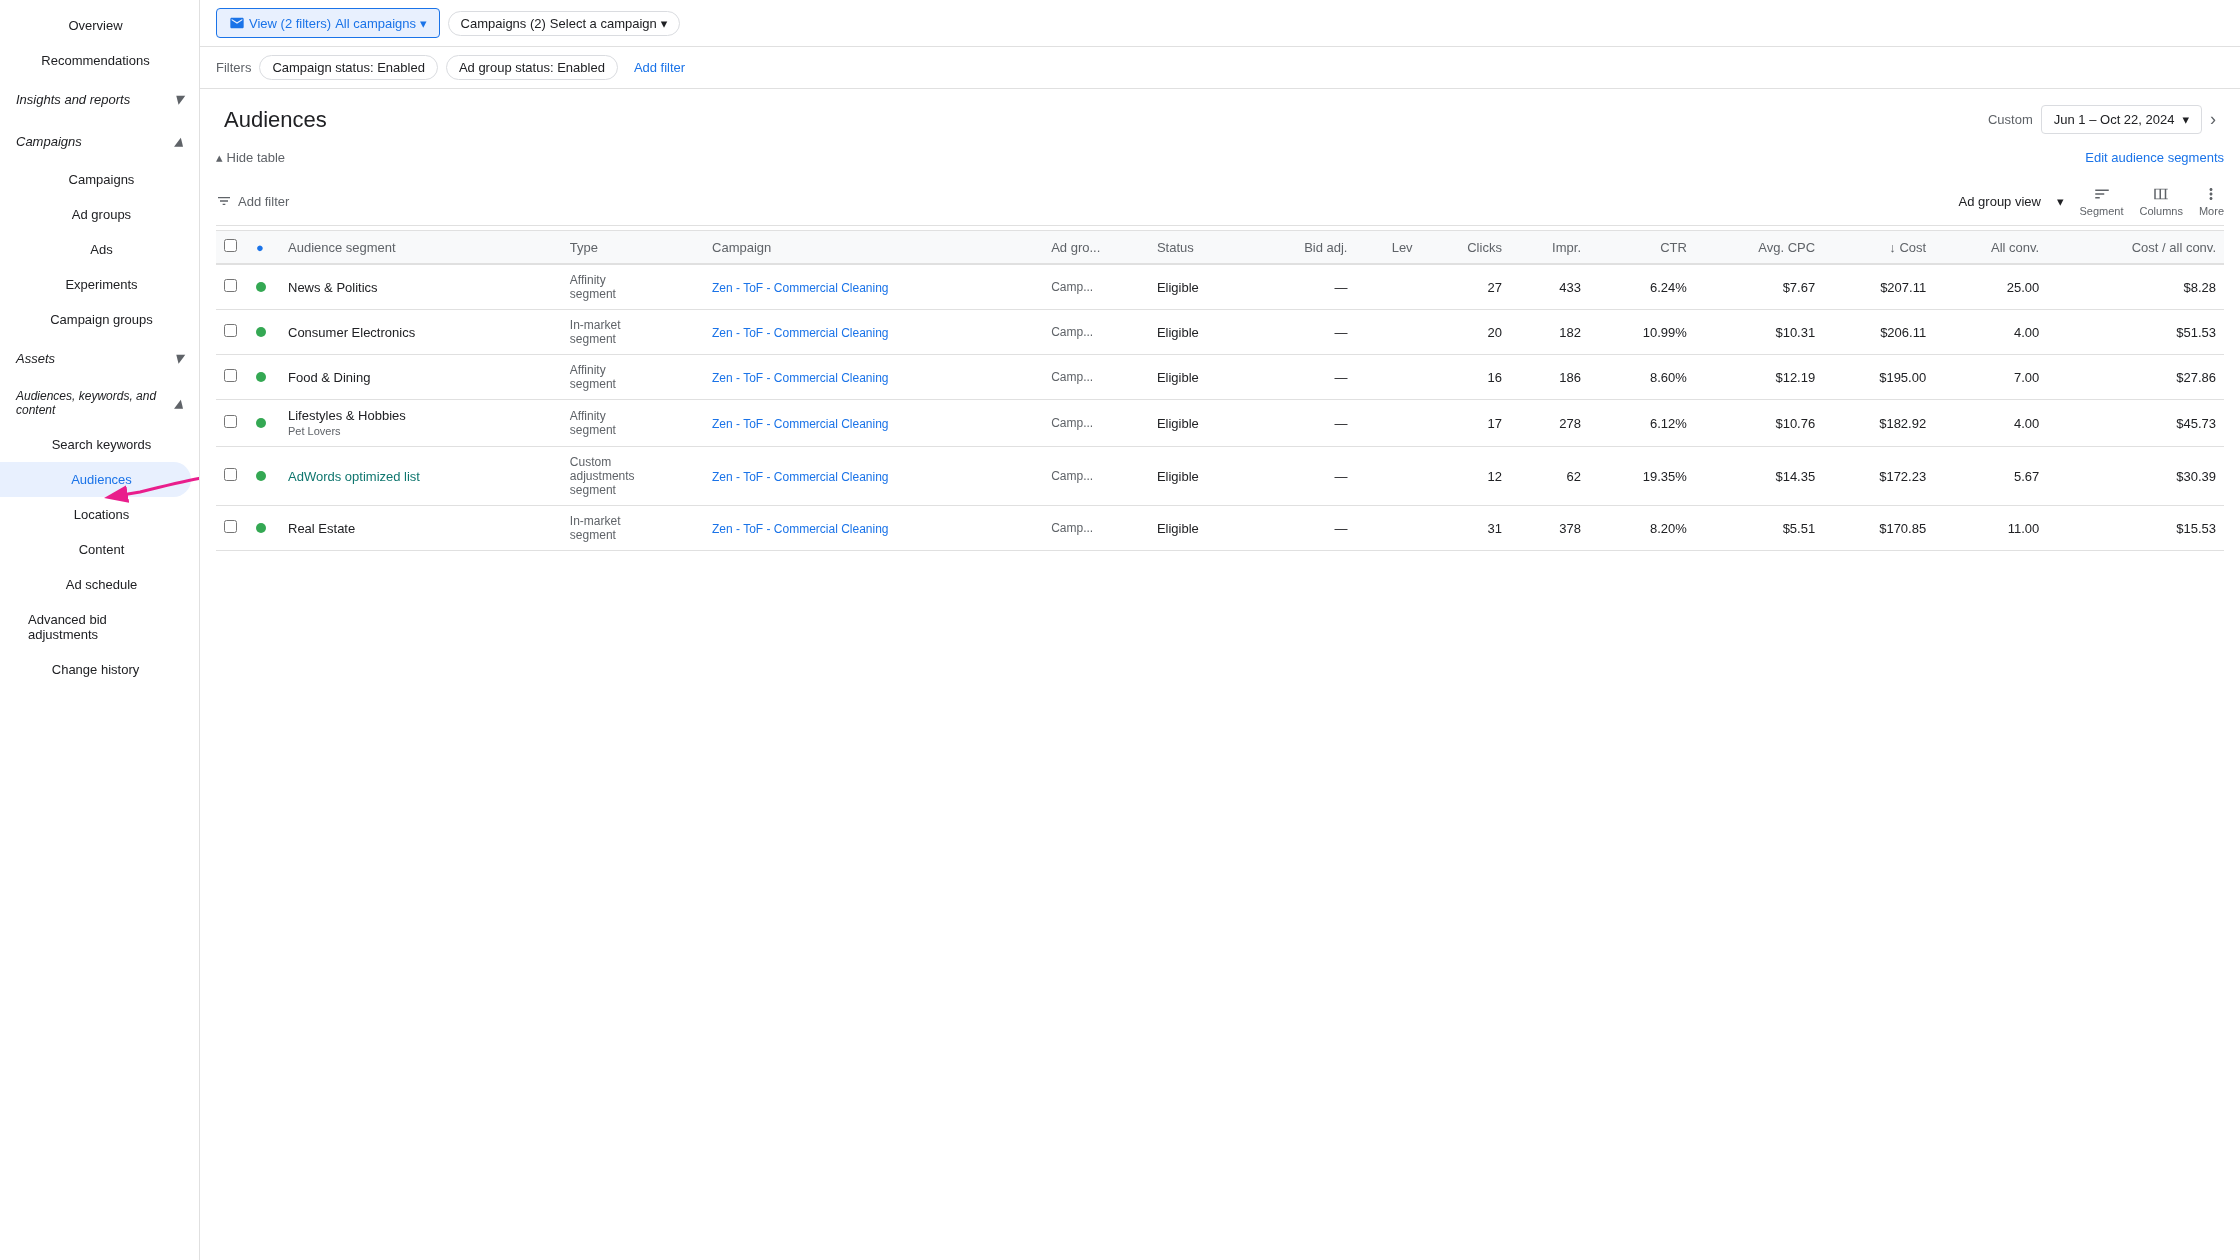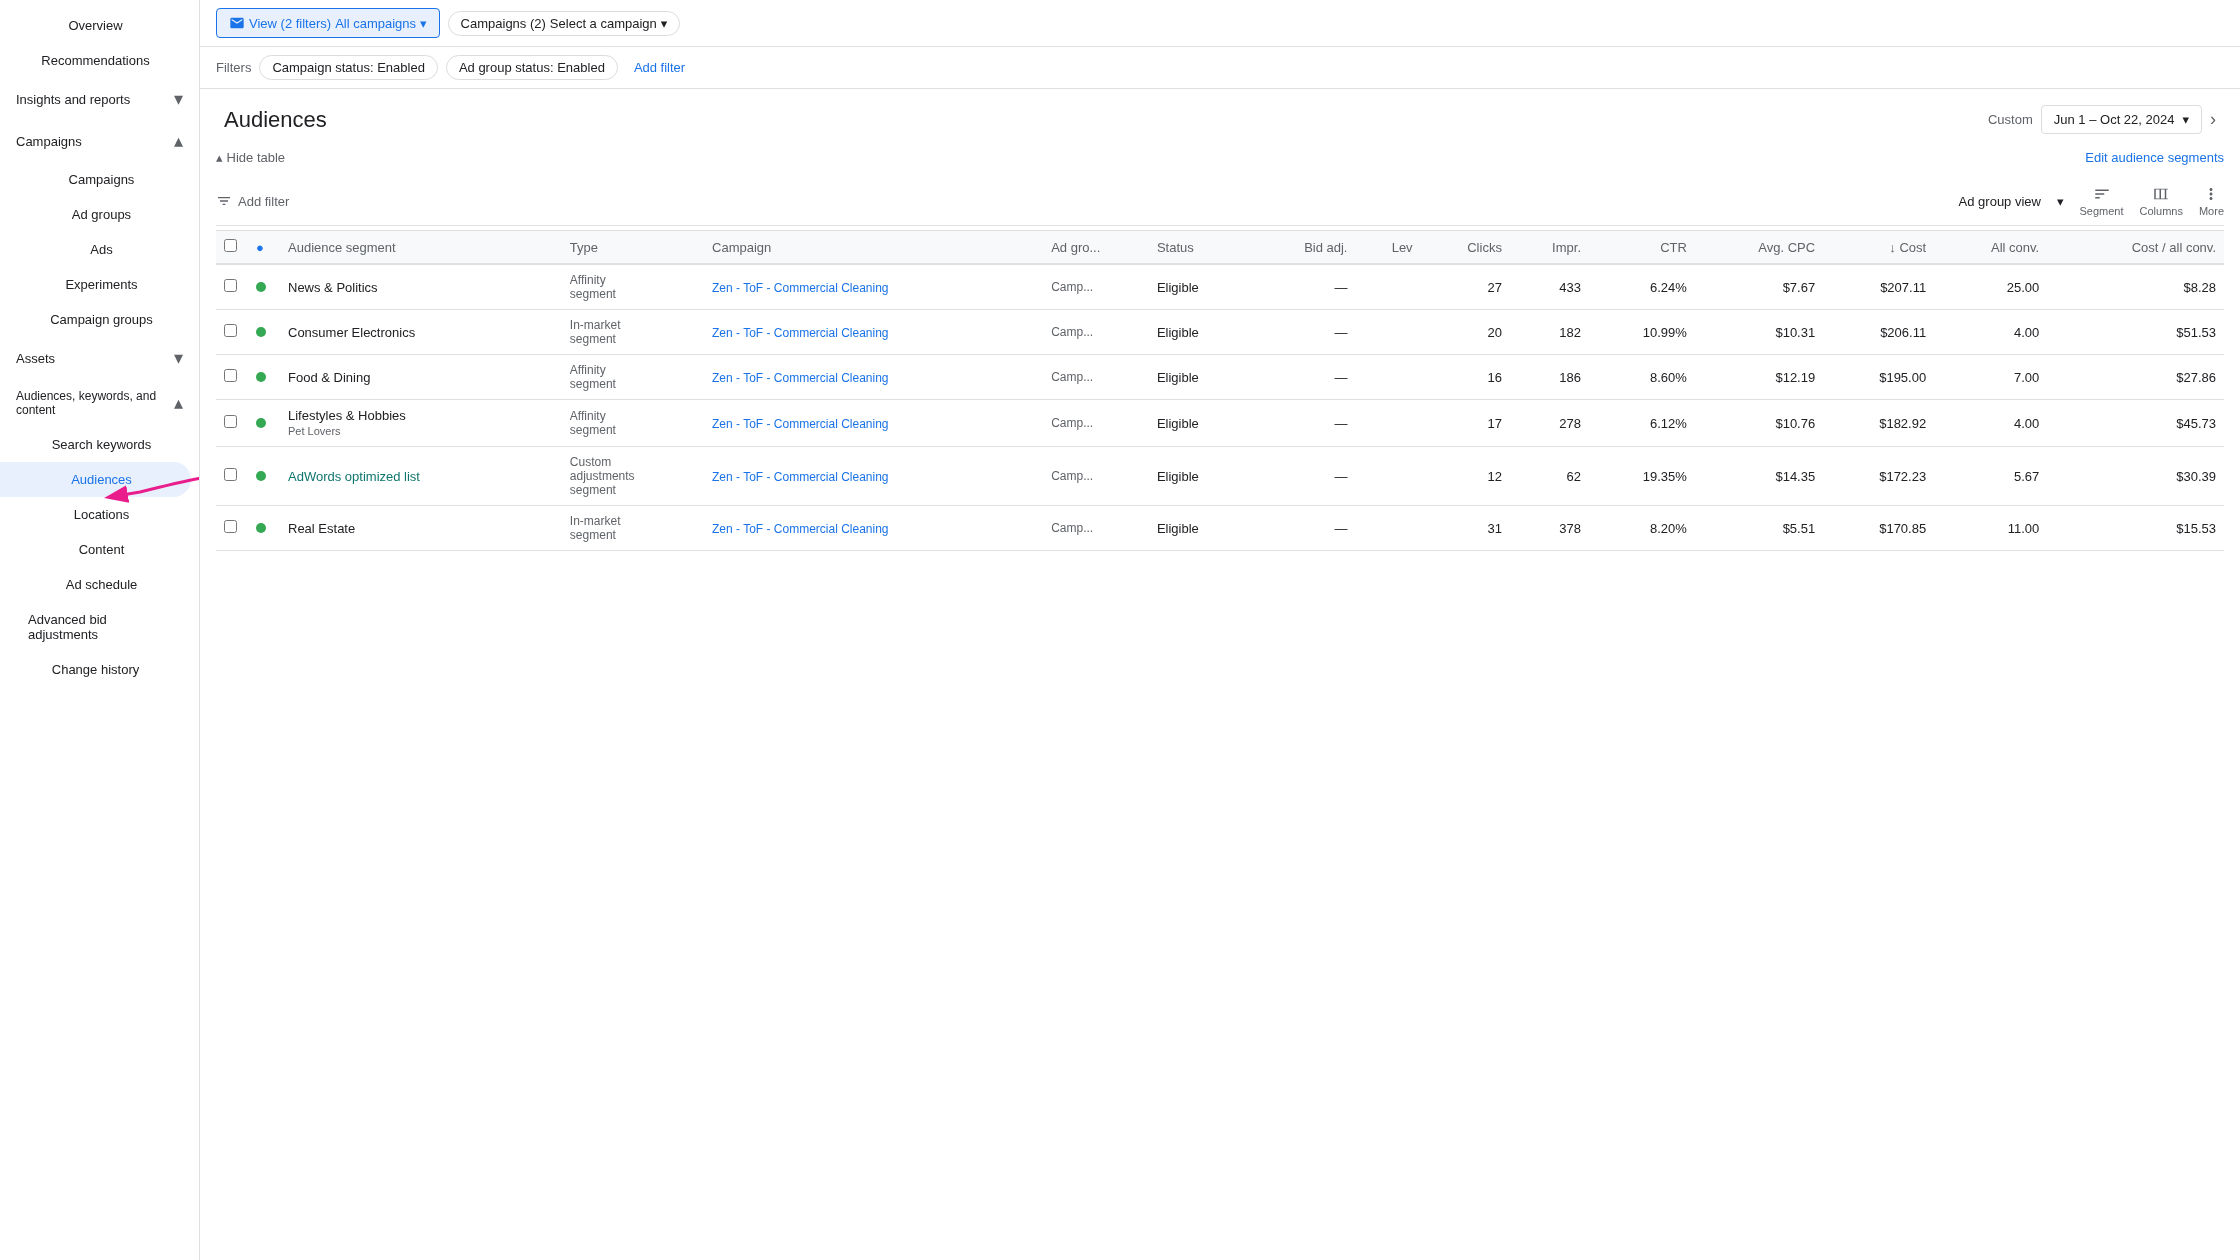--- a/index.html
+++ b/index.html
@@ -30,20 +30,21 @@
     .sidebar-item.active { background: #e8f0fe; color: #1a73e8; font-weight: 500; }
     .sidebar-item.indent1 { padding-left: 28px; }
     .sidebar-section-header {
       display: flex;
       align-items: center;
       padding: 10px 16px;
       cursor: pointer;
       font-size: 13px;
       color: #202124;
       font-weight: 500;
+      font-style: italic;
     }
     .chevron { font-size: 18px; margin-left: auto; color: #5f6368; }
 
     
     .main-content {
       flex: 1;
       display: flex;
       flex-direction: column;
       overflow: hidden;
     }

